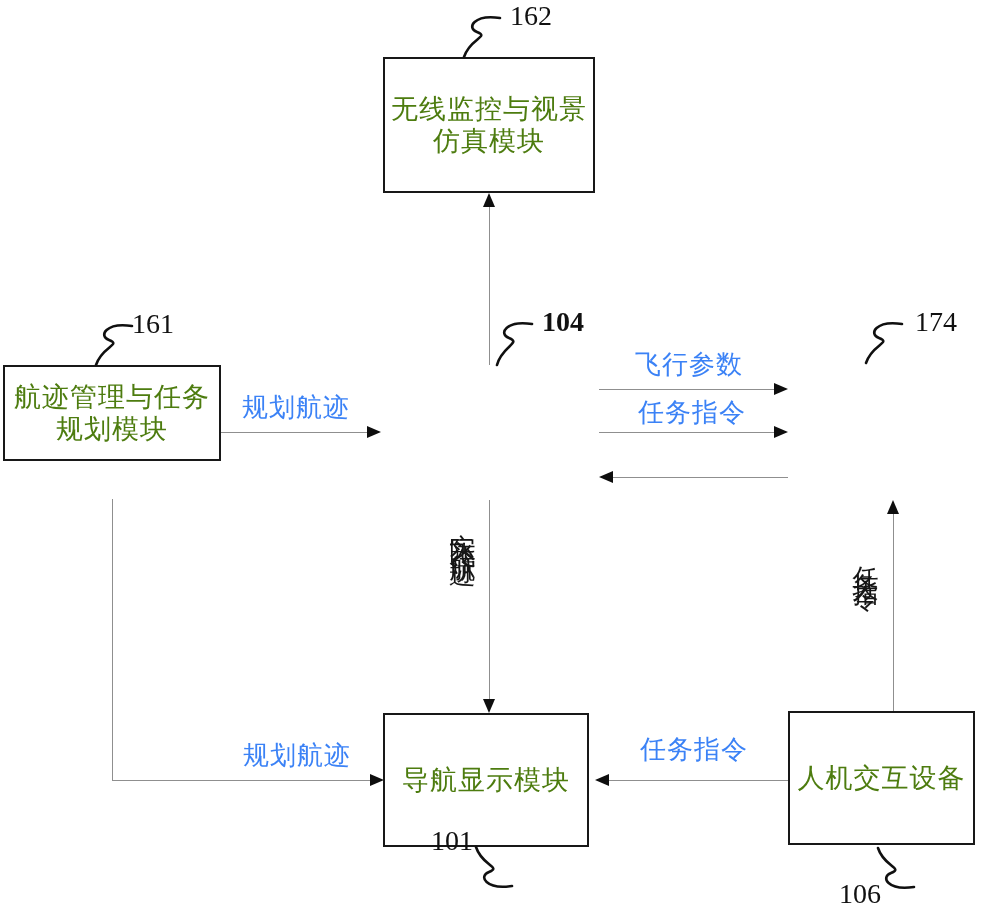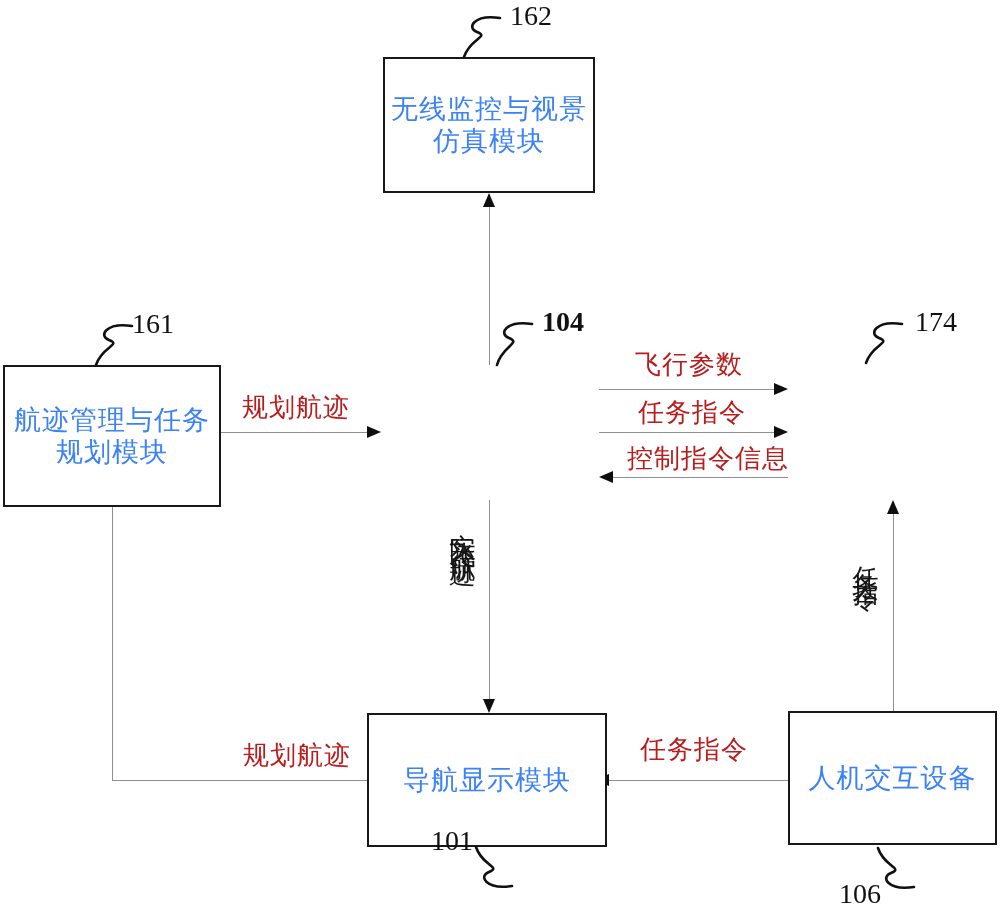--- a/index.html
+++ b/index.html
@@ -16,31 +16,31 @@
     position: absolute;
     background: #ffffff;
     border: 2px solid #181818;
     display: flex;
     align-items: center;
     justify-content: center;
     text-align: center;
     font-size: 27px;
     letter-spacing: 1px;
     line-height: 1.18;
-    color: #3b82f6;
+    color: #4d7c0f;
     padding: 0 2px;
   }
   .edge-line { position: absolute; background: #8f8f8f; }
   .h-line { height: 1px; }
   .v-line { width: 1px; }
   .edge-label {
     position: absolute;
     font-size: 26px;
     letter-spacing: 1px;
-    color: #b91c1c;
+    color: #3b82f6;
     white-space: nowrap;
     transform: translateX(-50%);
     line-height: 1;
   }
   .edge-label-v {
     position: absolute;
     font-size: 26px;
     color: #161616;
     writing-mode: vertical-rl;
     text-orientation: upright;
@@ -79,21 +79,20 @@
   <div class="edge-line h-line" style="left:599px; top:389px; width:177px;"></div>
   <div class="arrowhead ah-right" style="left:774px; top:383px;"></div>
   <div class="edge-label" style="left:689px; top:351px;">飞行参数</div>
 
   <div class="edge-line h-line" style="left:599px; top:432px; width:177px;"></div>
   <div class="arrowhead ah-right" style="left:774px; top:426px;"></div>
   <div class="edge-label" style="left:692px; top:399px;">任务指令</div>
 
   <div class="edge-line h-line" style="left:611px; top:477px; width:177px;"></div>
   <div class="arrowhead ah-left" style="left:599px; top:471px;"></div>
-  <div class="edge-label" style="left:708px; top:445px;">控制指令信息</div>
 
   <div class="edge-line v-line" style="left:489px; top:500px; height:200px;"></div>
   <div class="arrowhead ah-down" style="left:483px; top:699px;"></div>
   <div class="edge-label-v" style="left:463px; top:513px;">实际飞行航迹</div>
 
   <div class="edge-line v-line" style="left:112px; top:499px; height:282px;"></div>
   <div class="edge-line h-line" style="left:112px; top:780px; width:258px;"></div>
   <div class="arrowhead ah-right" style="left:370px; top:774px;"></div>
   <div class="edge-label" style="left:297px; top:742px;">规划航迹</div>
 
@@ -102,31 +101,31 @@
   <div class="edge-label" style="left:694px; top:736px;">任务指令</div>
 
   <div class="edge-line v-line" style="left:893px; top:503px; height:208px;"></div>
   <div class="arrowhead ah-up" style="left:887px; top:500px;"></div>
   <div class="edge-label-v" style="left:866px; top:545px; letter-spacing:7px;">任务指令</div>
 
   <div class="node" style="left:383px; top:57px; width:212px; height:136px;">
     <span>无线监控与视景仿真模块</span>
   </div>
 
-  <div class="node" style="left:3px; top:365px; width:218px; height:142px;">
+  <div class="node" style="left:3px; top:365px; width:218px; height:96px;">
     <span>航迹管理与任务规划模块</span>
   </div>
 
 
 
-  <div class="node" style="left:367px; top:713px; width:240px; height:134px;">
+  <div class="node" style="left:383px; top:713px; width:206px; height:134px;">
     <span>导航显示模块</span>
   </div>
 
-  <div class="node" style="left:788px; top:711px; width:209px; height:134px;text-align:right;">
+  <div class="node" style="left:788px; top:711px; width:187px; height:134px;text-align:right;">
     <span>人机交互设备</span>
   </div>
 
   <svg class="squiggle" style="left:450px; top:12px;" width="56" height="46">
     <path d="M50,6 C24,2 16,16 27,20 C40,25 20,26 14,45"></path>
   </svg>
   <svg class="squiggle" style="left:82px; top:320px;" width="56" height="46">
     <path d="M50,6 C24,2 16,16 27,20 C40,25 20,26 14,45"></path>
   </svg>
   <svg class="squiggle" style="left:482px; top:320px;" width="56" height="46">

